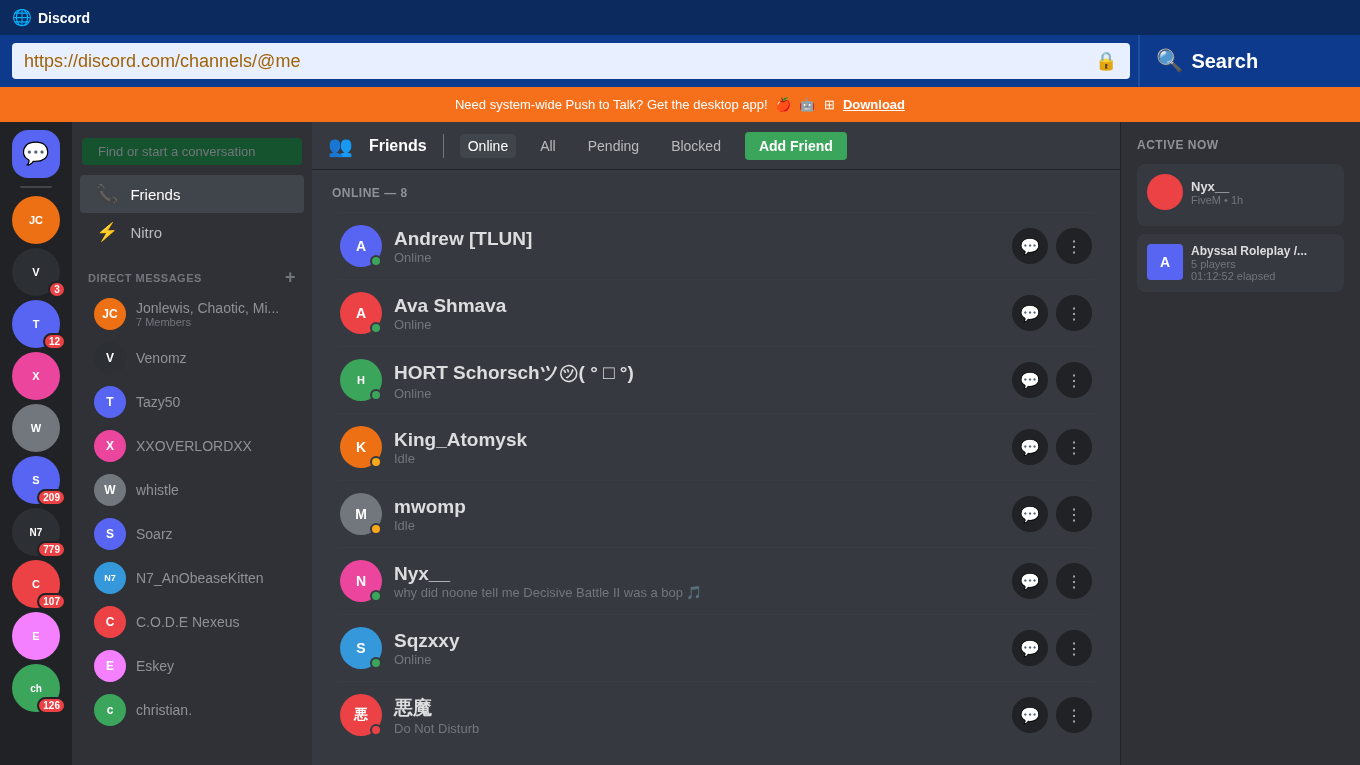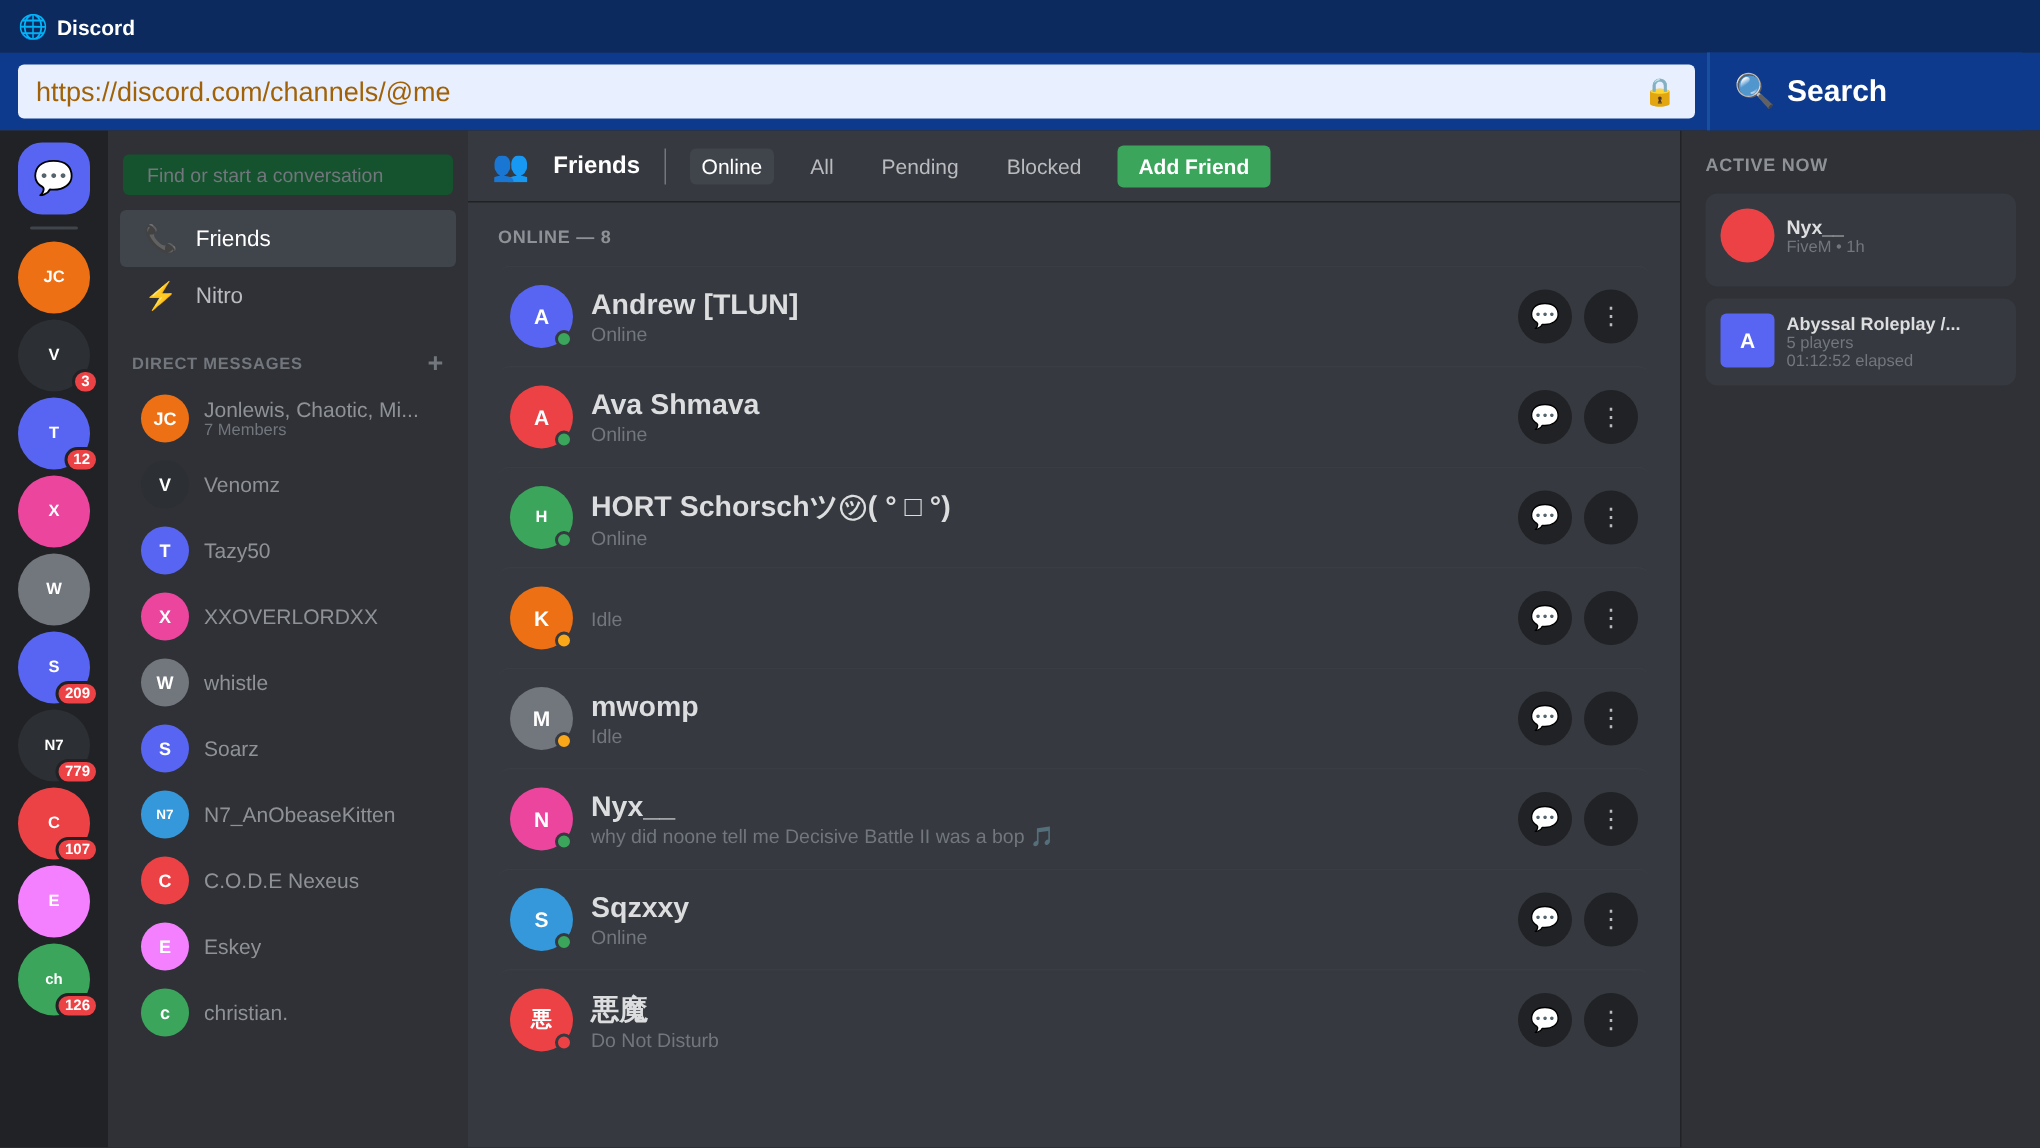--- a/index.html
+++ b/index.html
@@ -402,20 +402,27 @@
     <span class="lock-icon">🔒</span>
   </div>
   <div class="search-bar">
     <span class="search-icon-svg">🔍</span>
     <span style="color:white;font-size:20px;font-weight:bold;">Search</span>
   </div>
 </div>
 
 <div class="discord-app" style="flex-direction:column;">
 
+  <div class="notification-banner">
+    <span>Need system-wide Push to Talk? Get the desktop app!</span>
+    <span>🍎</span>
+    <span>🤖</span>
+    <span>⊞</span>
+    <span style="font-weight:bold;cursor:pointer;text-decoration:underline;">Download</span>
+  </div>
 
   <div style="display:flex;flex:1;overflow:hidden;">
 
     <div class="server-sidebar">
       <div class="server-icon active" style="background:#5865f2;">
         <span style="font-size:22px;">💬</span>
       </div>
       <div class="server-divider"></div>
       <div class="server-icon" style="background:#ed7014;font-size:11px;">JC</div>
       <div class="server-icon" style="background:#2c2f33;font-size:11px;">
@@ -567,20 +574,21 @@
           </div>
           <div class="friend-actions">
             <div class="friend-action-btn">💬</div>
             <div class="friend-action-btn">⋮</div>
           </div>
         </div>
 
         <div class="friend-item">
           <div class="friend-avatar" style="background:#ed7014;">K<div class="status-dot idle"></div></div>
           <div class="friend-info">
+            <div class="friend-name">King_Atomysk</div>
             <div class="friend-status">Idle</div>
           </div>
           <div class="friend-actions">
             <div class="friend-action-btn">💬</div>
             <div class="friend-action-btn">⋮</div>
           </div>
         </div>
 
         <div class="friend-item">
           <div class="friend-avatar" style="background:#72767d;">M<div class="status-dot idle"></div></div>

